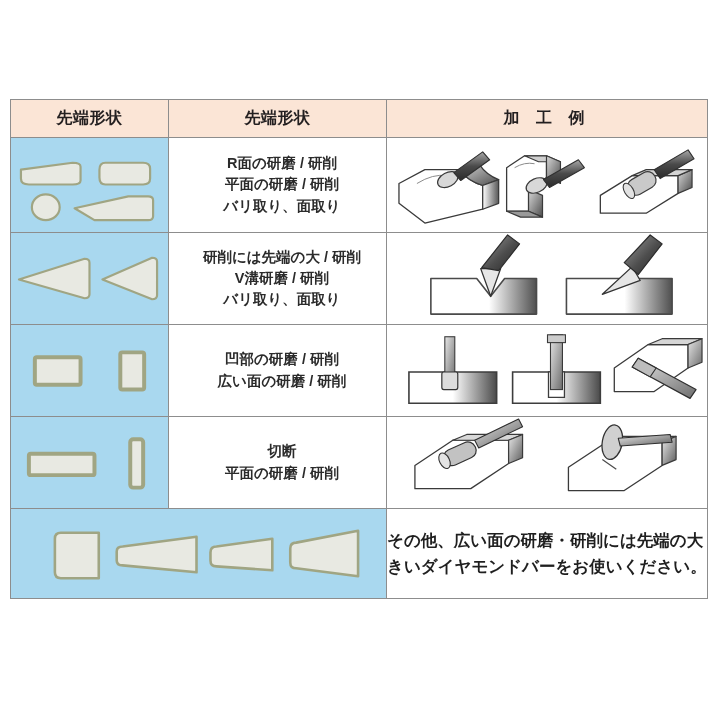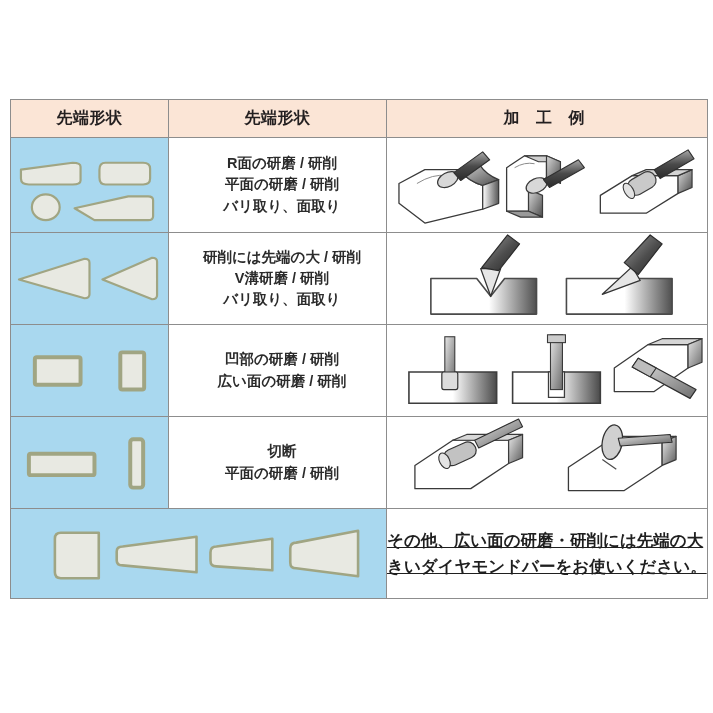--- a/index.html
+++ b/index.html
@@ -96,21 +96,21 @@
   
   .note-cell {
     background: #ffffff;
     font-size: 16.5px;
     line-height: 1.55;
     color: #1f1f1f;
     font-weight: bold;
     padding: 6px 10px 6px 12px;
     text-align: left;
   }
-  .note-cell .line { display: block; text-decoration: underline; }
+  .note-cell .line { display: block; }
 
   
   col.c1 { width: 158px; }
   col.c2 { width: 218px; }
   col.c3 { width: 321px; }
 </style>
 </head>
 <body>
 
 <div class="table-wrap">

